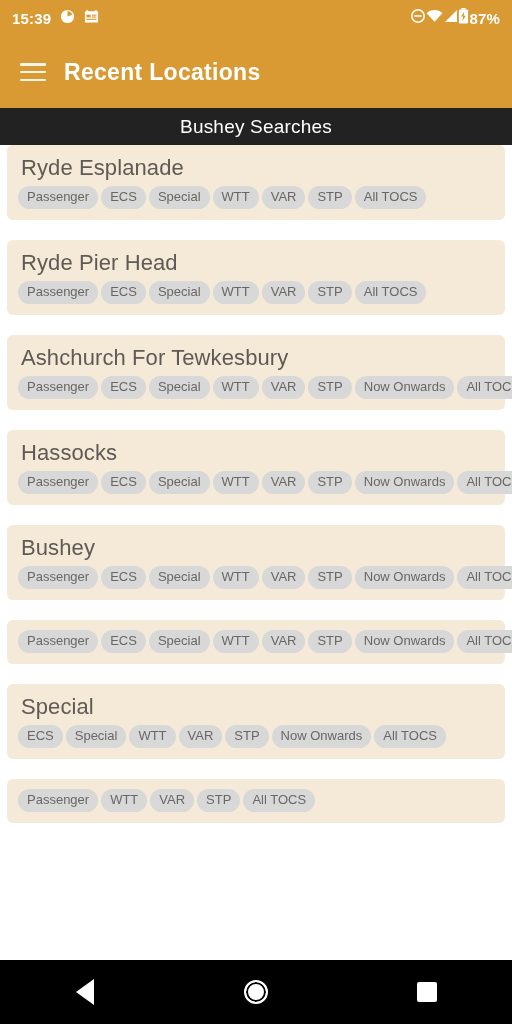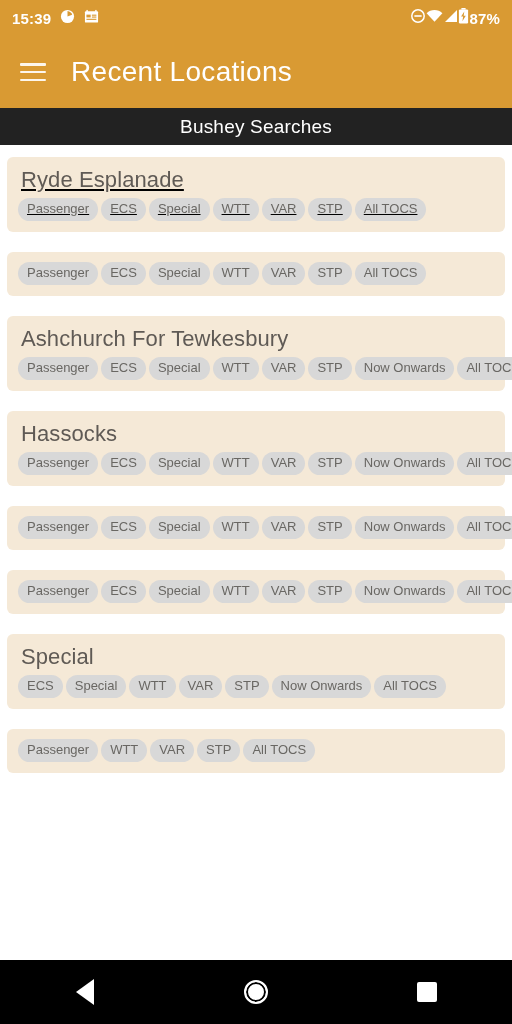--- a/index.html
+++ b/index.html
@@ -25,41 +25,41 @@
 
   
   .appbar {
     height:72px; background:#D99A33;
     display:flex; align-items:center; padding:0 20px;
   }
   .hamburger { width:26px; height:18px; display:flex; flex-direction:column;
                justify-content:space-between; cursor:pointer; }
   .hamburger span { display:block; height:2.5px; background:#fdf6ec; border-radius:1px; }
   .appbar-title {
-    margin-left:25px; color:#ffffff; font-size:28px; font-weight:normal;
+    margin-left:18px; color:#ffffff; font-size:23px; font-weight:bold;
     letter-spacing:.3px;
   }
 
   
   .section-header {
     height:37px; background:#222222; color:#ffffff;
     display:flex; align-items:center; justify-content:center;
     font-size:19px; letter-spacing:.2px;
   }
 
   
   .list { position:absolute; top:145px; left:0; right:0; bottom:64px;
           overflow:hidden; background:#ffffff; }
   .card {
     margin:0 7px 20px 7px;
     background:#F5E9D7;
     border-radius:6px;
     padding:10px 8px 11px 8px;
   }
-  .card:first-child { margin-top:12px;text-decoration:underline; }
+  .card:first-child { margin-top:0; }
   .card-title {
     font-size:22px; color:#5F5A55; font-weight:normal;
     padding-left:6px; margin-bottom:5px; letter-spacing:.1px;
   }
   .chips { display:flex; flex-wrap:nowrap; gap:3px; padding-left:3px; }
   .chip {
     background:#D8D8D8; color:#696763;
     border-radius:13px; padding:4px 9px;
     font-size:13px; white-space:nowrap; line-height:1.15;
   }
@@ -156,20 +156,21 @@
           <span class="chip">Passenger</span>
           <span class="chip">ECS</span>
           <span class="chip">Special</span>
           <span class="chip">WTT</span>
           <span class="chip">VAR</span>
           <span class="chip">STP</span>
           <span class="chip">All TOCS</span>
         </div>
       </div>
       <div class="card">
+        <div class="card-title">Ryde Pier Head</div>
         <div class="chips">
           <span class="chip">Passenger</span>
           <span class="chip">ECS</span>
           <span class="chip">Special</span>
           <span class="chip">WTT</span>
           <span class="chip">VAR</span>
           <span class="chip">STP</span>
           <span class="chip">All TOCS</span>
         </div>
       </div>
@@ -193,20 +194,21 @@
           <span class="chip">ECS</span>
           <span class="chip">Special</span>
           <span class="chip">WTT</span>
           <span class="chip">VAR</span>
           <span class="chip">STP</span>
           <span class="chip">Now Onwards</span>
           <span class="chip">All TOCS</span>
         </div>
       </div>
       <div class="card">
+        <div class="card-title">Bushey</div>
         <div class="chips">
           <span class="chip">Passenger</span>
           <span class="chip">ECS</span>
           <span class="chip">Special</span>
           <span class="chip">WTT</span>
           <span class="chip">VAR</span>
           <span class="chip">STP</span>
           <span class="chip">Now Onwards</span>
           <span class="chip">All TOCS</span>
         </div>

